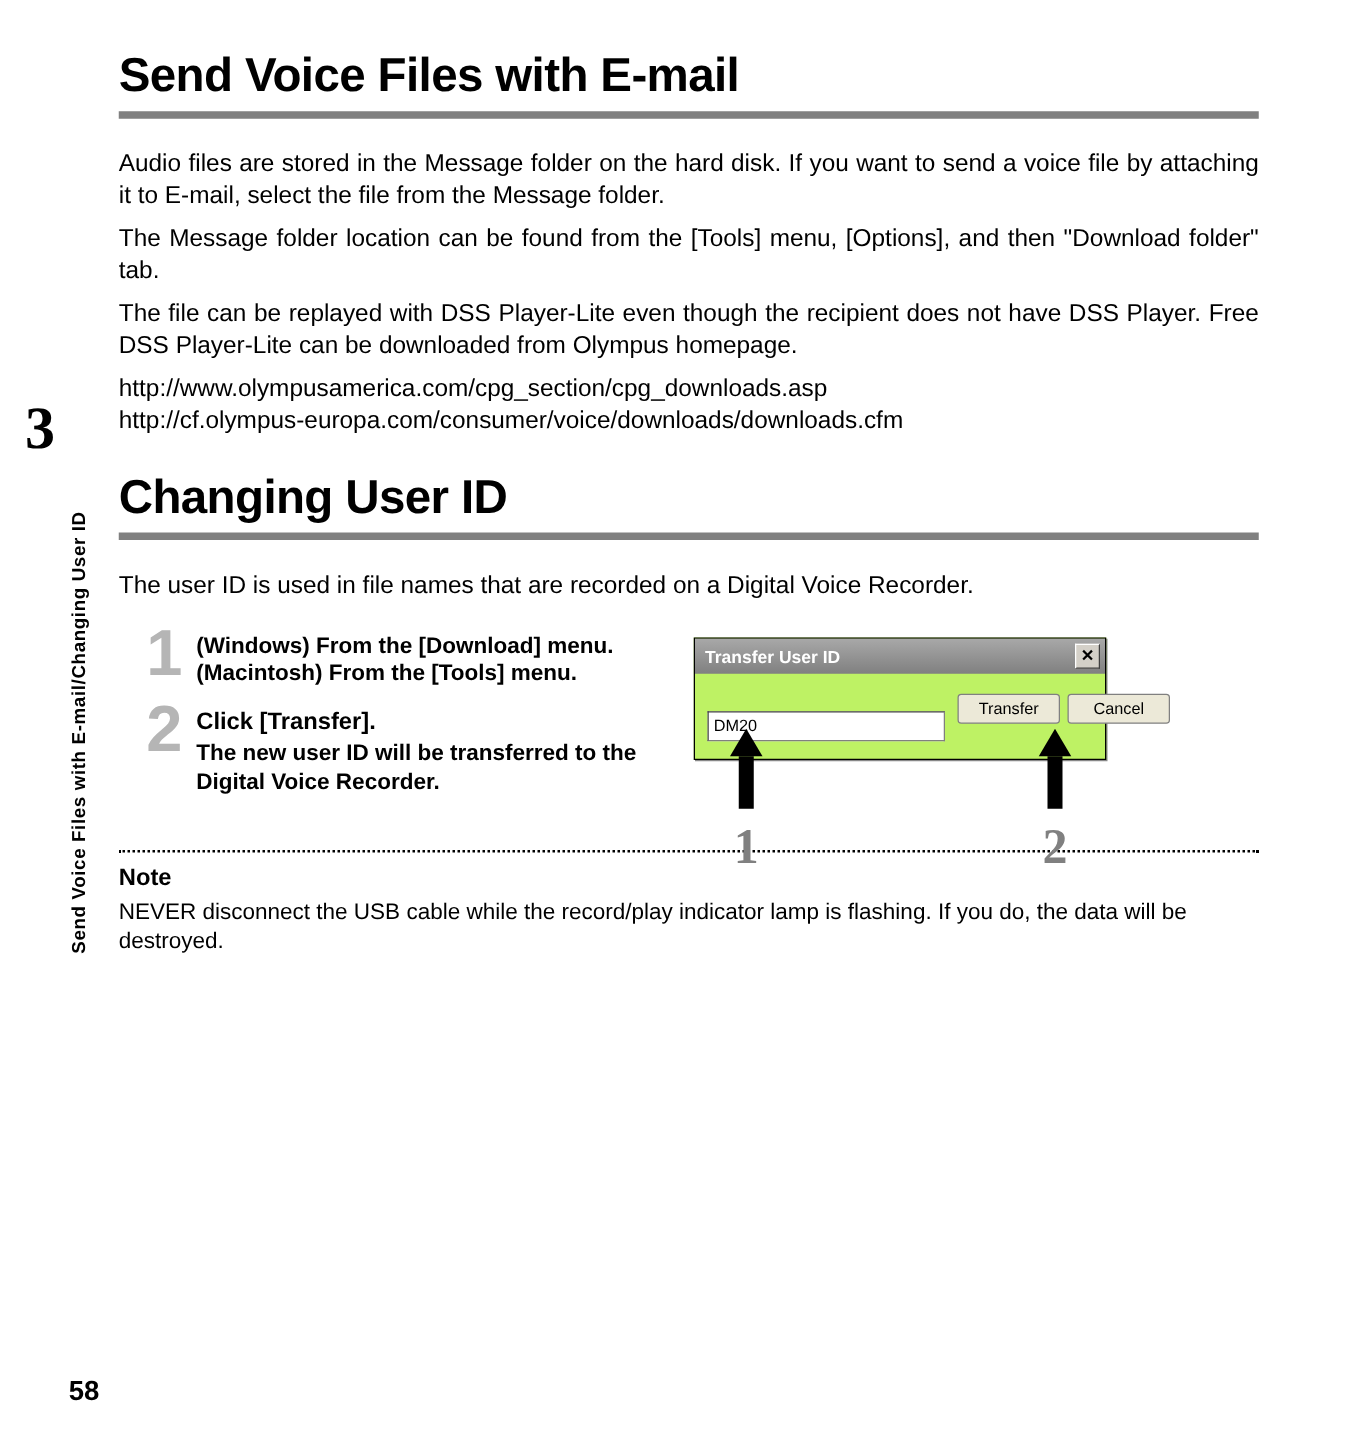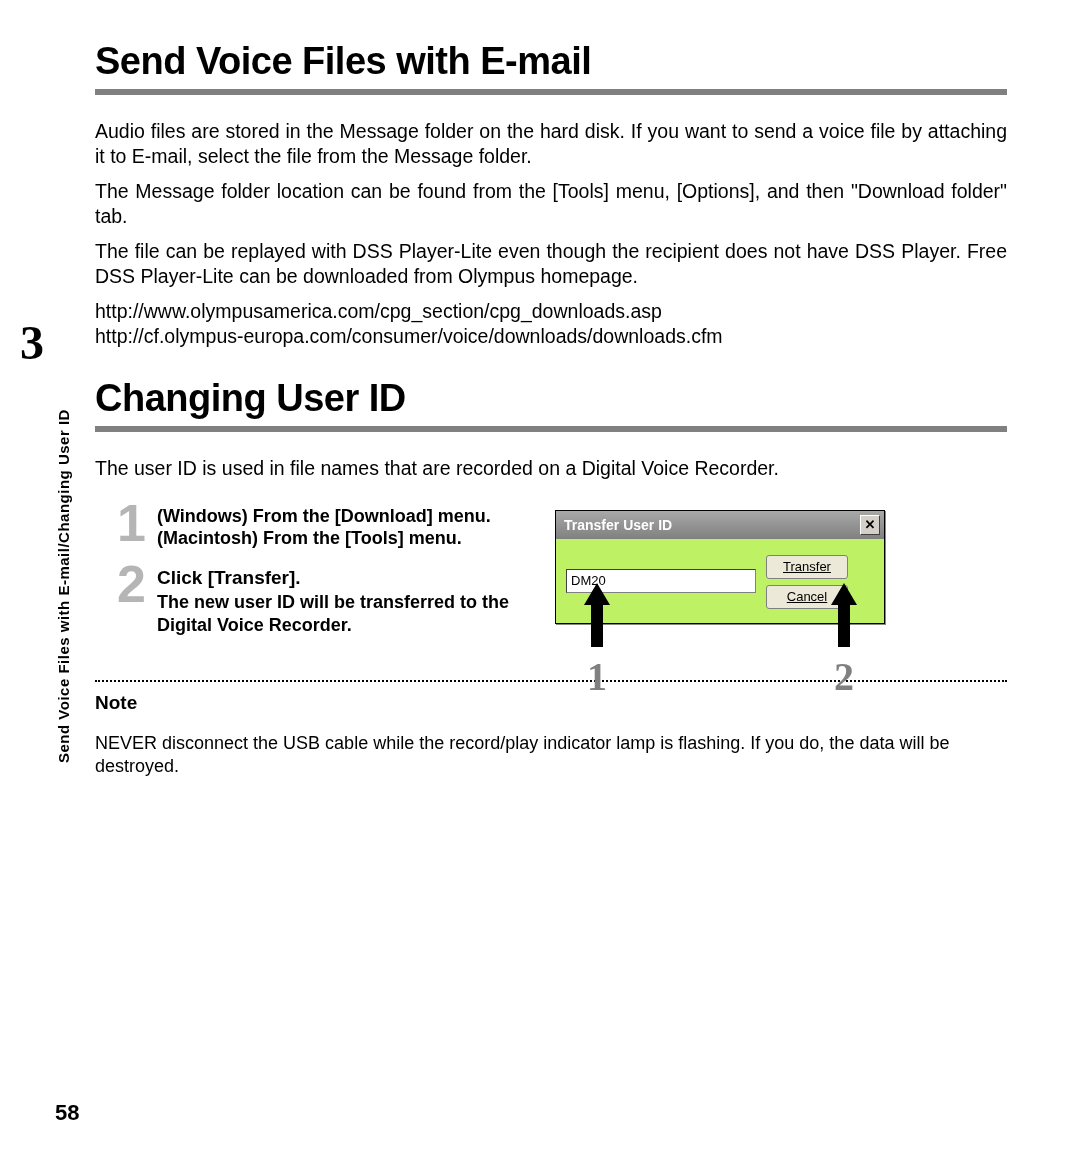--- a/index.html
+++ b/index.html
@@ -151,23 +151,21 @@
     border: 1px solid #808080;
     border-top-color: #404040;
     border-left-color: #404040;
     font-size: 13px;
     padding: 2px 4px;
     font-family: Arial, sans-serif;
     margin-top: 14px;
   }
   .dialog-btns {
     display: flex;
-    flex-direction: column;
     gap: 6px;
-    text-decoration: underline;
   }
   .dialog-btn {
     width: 82px;
     height: 24px;
     background: #ece9d8;
     border: 1px solid #808080;
     border-radius: 3px;
     font-size: 13px;
     text-align: center;
     line-height: 22px;
@@ -200,21 +198,21 @@
   .arrow1 { left: 28px; top: 78px; }
   .arrow2 { left: 275px; top: 78px; }
   .dotted {
     border: none;
     border-top: 2px dotted #000;
     margin: 28px 0 10px 0;
   }
   .note-head {
     font-size: 19px;
     font-weight: bold;
-    margin-bottom: 18px;
+    margin-bottom: 4px;
   }
   .note-body {
     font-size: 18px;
     line-height: 1.28;
   }
   .pagenum {
     position: absolute;
     left: 55px;
     bottom: 30px;
     font-size: 22px;

